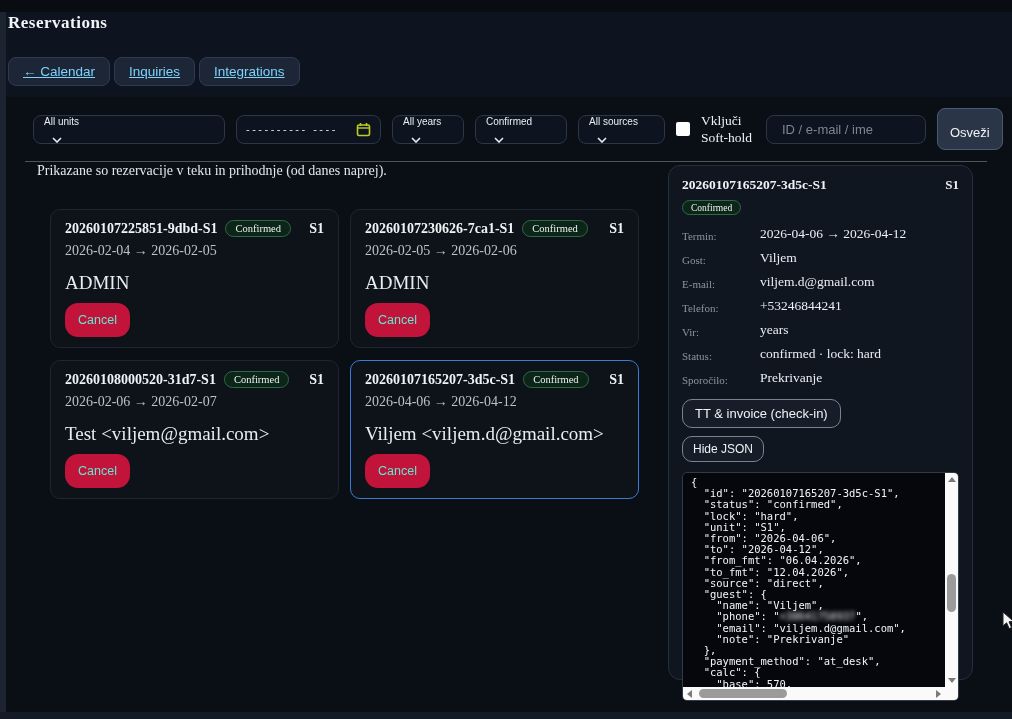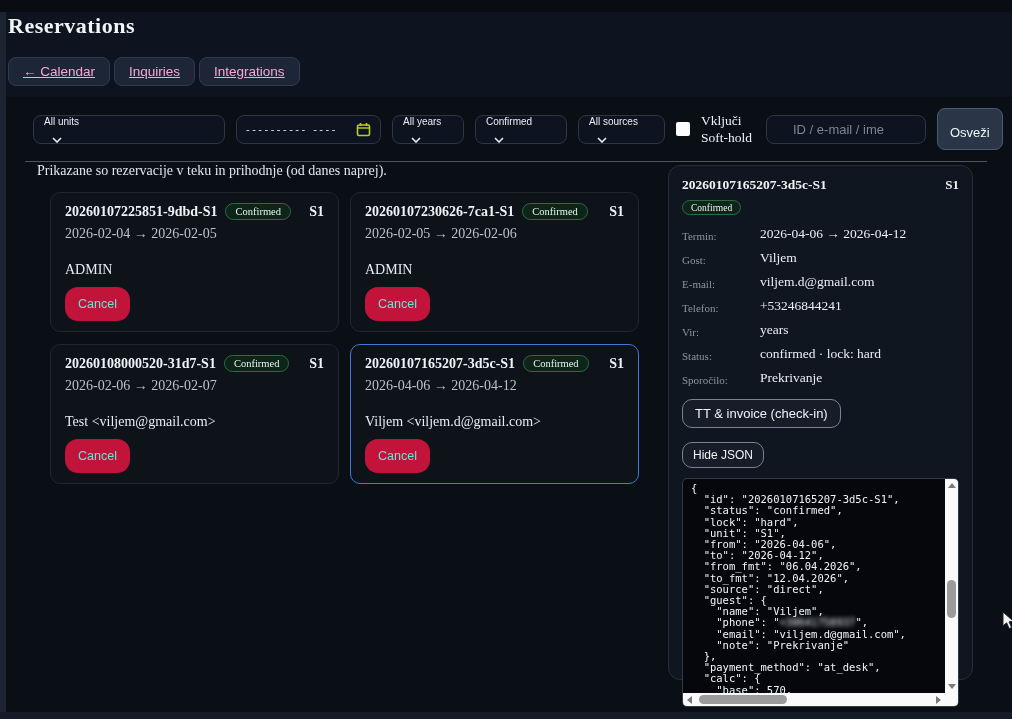--- a/index.html
+++ b/index.html
@@ -5,76 +5,76 @@
   * { margin:0; padding:0; box-sizing:border-box; }
   html,body { background:#05070b; }
   .screen { position:relative; width:1012px; height:719px; overflow:hidden;
             background:#0a0e15; font-family:"Liberation Serif","DejaVu Serif",serif; }
   
   .strip-top    { position:absolute; left:0; top:0; width:1012px; height:12px; background:#090c11; }
   .strip-left   { position:absolute; left:0; top:12px; width:6px; height:701px; background:#1d2431; }
   .strip-bottom { position:absolute; left:0; top:712px; width:1012px; height:7px; background:#151b26; }
   
   .header-band { position:absolute; left:6px; top:12px; width:1006px; height:85px; background:#0d131f; }
-  .page-title { position:absolute; left:8px; top:13px; font-size:22px; font-weight:bold; color:#f2f5f8; letter-spacing:.5px; }
+  .page-title { position:absolute; left:8px; top:13px; font-size:17px; font-weight:bold; color:#f2f5f8; letter-spacing:.5px; }
   .tabs { position:absolute; left:8px; top:57px; display:flex; gap:4px; }
   .tab { background:#1d2636; border:1px solid #303b4f; border-radius:8px; padding:6px 14px;
-         font-size:13.5px; color:#f9a8d4; text-decoration:underline; cursor:pointer; }
+         font-size:13.5px; color:#7dd3fc; text-decoration:underline; cursor:pointer; }
   
   .filters { position:absolute; left:33px; top:105px; width:970px; height:48px;
              display:flex; align-items:center; gap:11px; }
   .sel { height:29px; background:#0d1420; border:1px solid #2c3648; border-radius:8px;
          display:flex; justify-content:space-between; padding:0 10px;
          font-family:"Liberation Sans","DejaVu Sans",sans-serif; font-size:10px; color:#e6edf3;flex-direction:column; }
   .sel-units{width:192px}.sel-years{width:72px}.sel-status{width:92px}.sel-sources{width:87px}
   .chev { width:10px; height:6px; margin-left:8px; flex:none; }
   .datein { width:145px; height:29px; background:#0d1420; border:1px solid #2c3648; border-radius:8px;
             display:flex; align-items:center; justify-content:space-between; padding:0 9px;
             font-family:"Liberation Sans","DejaVu Sans",sans-serif; font-size:11px;
             letter-spacing:2.5px; color:#dfe5eb; }
   .cal-icon { flex:none; margin-left:4px; }
   .chk { width:14px; height:14px; background:#fdfdfd; border-radius:2px; flex:none; }
   .softhold-label { width:54px; font-size:13.5px; line-height:17px; color:#eef2f6; }
   .search { width:160px; height:29px; background:#0d1420; border:1px solid #2c3648; border-radius:8px;
-            padding:0 26px; font-family:"Liberation Sans","DejaVu Sans",sans-serif; font-size:13px; color:#e6edf3; outline:none; }
+            padding:0 15px; font-family:"Liberation Sans","DejaVu Sans",sans-serif; font-size:13px; color:#e6edf3; outline:none; }
   .search::placeholder { color:#7d8590; }
   .refresh-btn { height:42px; padding:16px 12px; background:#2a3548; border:1px solid #4b5a74; border-radius:8px;
                  font-family:"Liberation Sans","DejaVu Sans",sans-serif; font-size:13px; color:#f0f3f6; cursor:pointer; }
   .divider { position:absolute; left:25px; top:161px; width:962px; border-top:1px solid #4d545e; }
   .info-line { position:absolute; left:37px; top:163px; font-size:14px; color:#e2e8ee; }
   
-  .cards-grid { position:absolute; left:50px; top:192px; width:589px;
+  .cards-grid { position:absolute; left:50px; top:209px; width:589px;
                 display:grid; grid-template-columns:289px 289px; gap:12px 11px; }
   .card { min-height:115px; background:#0e1219; border:1px solid #1f2630; border-radius:10px; padding:10px 14px; }
   .card.selected { border:1px solid #3d7bd8; }
   .card-top { display:flex; align-items:center; }
   .card-id { font-size:14px; font-weight:bold; color:#f0f3f6; }
   .badge { margin-left:8px; font-size:10.5px; color:#e8f7ee; background:#0d2419;
            border:1px solid #2c6b45; border-radius:999px; padding:2px 9px; }
   .card-unit { margin-left:auto; font-size:14px; font-weight:bold; color:#f0f3f6; }
   .card-dates { margin-top:6px; font-size:14px; color:#b9c3ce; }
-  .card-guest { margin-top:20px; font-size:14px; color:#e8edf2; }
+  .card-guest { margin-top:13px; font-size:19px; color:#e8edf2; }
   .cancel-btn { margin-top:9px; display:inline-block; background:#c2143a; color:#5eead4; border:none;
                 border-radius:13px; padding:10px 13px; font-family:"Liberation Sans","DejaVu Sans",sans-serif;
                 font-size:12.5px; cursor:pointer; }
   
   .detail { position:absolute; left:668px; top:165px; width:305px; height:515px;
             background:#10161f; border:1px solid #262e3b; border-radius:12px; padding:11px 13px; }
   .detail-top { display:flex; align-items:flex-start; }
   .detail-id { font-size:13.5px; font-weight:bold; color:#f0f3f6; }
   .detail-unit { margin-left:auto; font-size:13px; font-weight:bold; color:#f0f3f6; }
   .badge-sm { display:inline-block; margin-top:7px; font-size:9.5px; color:#e8f7ee; background:#0d2419;
               border:1px solid #2c6b45; border-radius:999px; padding:1.5px 8px; }
   .detail-rows { margin-top:11px; }
   .drow { display:flex; align-items:flex-end; margin-bottom:8px; }
   .dlabel { width:78px; flex:none; font-size:11px; color:#8b949e; }
   .dvalue { font-size:13.5px; color:#e9eef4; }
   .invoice-btn { margin-top:5px; background:#161d29; border:1px solid #79828f; border-radius:10px;
                  padding:6px 12px; font-family:"Liberation Sans","DejaVu Sans",sans-serif; font-size:13px; color:#eef2f6; cursor:pointer; }
-  .hidejson-btn { display:block; margin-top:14px; background:#161d29; border:1px solid #79828f; border-radius:10px;
+  .hidejson-btn { display:block; margin-top:8px; background:#161d29; border:1px solid #79828f; border-radius:10px;
                   padding:5px 10px; font-family:"Liberation Sans","DejaVu Sans",sans-serif; font-size:12px; color:#eef2f6; cursor:pointer; }
   
   .json-box { position:relative; margin-top:10px; width:277px; height:229px; background:#05070c;
               border:1px solid #333b47; border-radius:5px; overflow:hidden; }
   .json-pre { position:absolute; left:0; top:0; right:13px; bottom:13px; overflow:hidden;
               padding:4px 0 0 8px; font-family:"DejaVu Sans Mono","Liberation Mono",monospace;
               font-size:10.5px; line-height:11.2px; color:#f2f5f7; white-space:pre; }
   .redacted { filter:blur(2.2px); }
   .vscroll { position:absolute; top:0; right:0; bottom:13px; width:13px; background:#fafafa; }
   .hscroll { position:absolute; left:0; right:13px; bottom:0; height:13px; background:#fafafa; }

